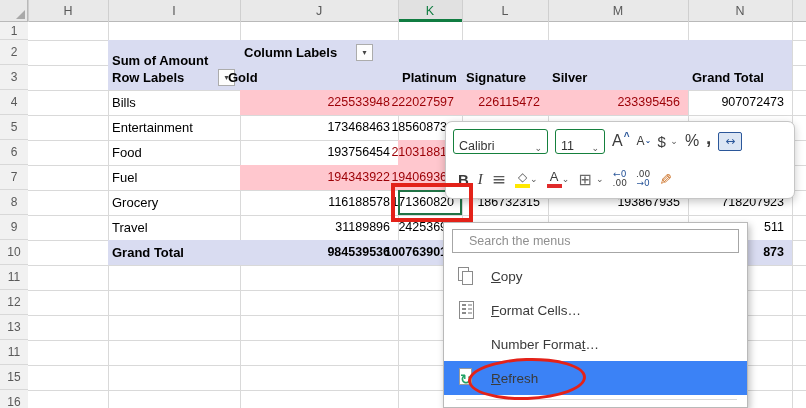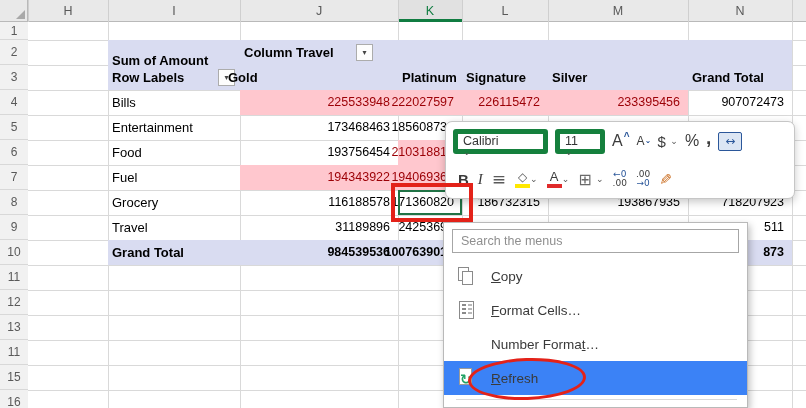--- a/index.html
+++ b/index.html
@@ -22,22 +22,22 @@
        border-style:solid;border-width:0 0 9px 9px;border-color:transparent transparent #A9A9A9 transparent;}
   .dropdown-btn{position:absolute;width:17px;height:17px;box-sizing:border-box;border:1px solid #ACACAC;
        background:#FDFDFD;color:#444;font-size:8px;display:flex;align-items:center;justify-content:center;}
 
   
   .mini-toolbar{left:445px;top:121px;width:350px;height:78px;background:#FFFFFF;
        border:1px solid #C6C6C6;border-radius:7px;box-shadow:0 3px 8px rgba(0,0,0,.22);
        box-sizing:border-box;z-index:20;}
   .tb-row{display:flex;align-items:center;height:38px;padding:0 7px;gap:7px;}
   .tb-row.r2{height:38px;border-top:none;gap:9px;padding-left:12px;}
-  .combo{display:flex;align-items:flex-start;justify-content:space-between;border:5px solid #15803d;
-       border-radius:3px;height:25px;padding:0 5px;font-size:12.5px;color:#333;box-sizing:border-box;flex-direction:column;}
+  .combo{display:flex;align-items:flex-end;justify-content:space-between;border:1px solid #15803d;
+       border-radius:3px;height:25px;padding:0 5px;font-size:12.5px;color:#333;box-sizing:border-box;}
   .combo.font{width:95px;} .combo.size{width:50px;}
   .chev{font-size:9px;color:#555;line-height:1;}
   .btn{position:relative;display:flex;align-items:center;justify-content:center;color:#3C3C3C;cursor:default;}
   .blue{color:#2B579A;}
   .gf-big{font-size:16px;} .gf-small{font-size:12px;}
   .cu{font-size:10px;font-weight:700;margin-left:1px;margin-top:-10px;}
   .cd{font-size:10px;font-weight:700;margin-left:1px;margin-bottom:-10px;}
   .dollar{font-size:15px;} .pct{font-size:16px;} .comma{font-size:19px;font-weight:700;margin-top:-6px;}
   .autofit{width:22px;height:17px;border:1px solid #2B579A;background:#DCE6F4;border-radius:2px;
        display:flex;align-items:center;justify-content:center;font-size:12px;color:#2B579A;}
@@ -49,21 +49,21 @@
   .stackbar .letterA{font-size:13px;font-weight:400;color:#3C3C3C;}
   .bar{width:15px;height:4px;margin-top:1px;}
   .b-borders{font-size:16px;color:#6A6A6A;}
   .dec2{display:flex;flex-direction:column;align-items:center;line-height:9px;font-size:9px;color:#3C3C3C;}
   .brush{font-size:15px;color:#C96A1B;transform:rotate(90deg);}
 
   
   .context-menu{left:443px;top:222px;width:305px;height:186px;background:#fff;
        border:1px solid #B9B9B9;box-shadow:2px 3px 7px rgba(0,0,0,.25);box-sizing:border-box;z-index:30;}
   .menu-search{position:absolute;left:8px;top:6px;width:287px;height:24px;box-sizing:border-box;
-       border:1px solid #A6A6A6;font-size:12.5px;color:#a16207;padding:0 8px;outline:none;
+       border:1px solid #A6A6A6;font-size:12.5px;color:#a16207;padding:0 16px;outline:none;
        font-family:"Liberation Sans",sans-serif;}
   .menu-search::placeholder{color:#8F8F8F;}
   #menu-items{position:absolute;left:0;top:36px;width:100%;}
   .menu-item{height:34px;display:flex;align-items:center;padding-left:13px;}
   .menu-item.hl{background:#3b82f6;}
   .mi{width:22px;margin-right:12px;position:relative;display:inline-block;height:20px;}
   .mi-label{font-size:13.5px;color:#3A3A3A;}
   .ul{text-decoration:underline;}
   .mi-copy::before{content:"";position:absolute;left:1px;top:1px;width:9px;height:12px;
        border:1px solid #8A8A8A;background:#fff;}
@@ -154,21 +154,21 @@
       <div style="position: absolute; left: 240px; top: 90px; width: 158px; height: 25px; background: rgb(255, 199, 206);"></div>
       <div style="position: absolute; left: 398px; top: 90px; width: 64px; height: 25px; background: rgb(255, 199, 206);"></div>
       <div style="position: absolute; left: 462px; top: 90px; width: 86px; height: 25px; background: rgb(255, 199, 206);"></div>
       <div style="position: absolute; left: 548px; top: 90px; width: 140px; height: 25px; background: rgb(255, 199, 206);"></div>
       <div style="position: absolute; left: 398px; top: 140px; width: 64px; height: 25px; background: rgb(255, 199, 206);"></div>
       <div style="position: absolute; left: 240px; top: 165px; width: 158px; height: 25px; background: rgb(255, 199, 206);"></div>
       <div style="position: absolute; left: 398px; top: 165px; width: 64px; height: 25px; background: rgb(255, 199, 206);"></div>
       <div class="dropdown-btn" style="position: absolute; left: 356px; top: 44px;">▾</div>
       <div class="dropdown-btn" style="position: absolute; left: 218px; top: 69px;">▾</div>
       <div class="cell label bold" style="position: absolute; top: 48px; height: 25px; line-height: 25px; left: 112px;">Sum of Amount</div>
-      <div class="cell label bold" style="position: absolute; top: 40px; height: 25px; line-height: 25px; left: 244px;">Column Travel</div>
+      <div class="cell label bold" style="position: absolute; top: 40px; height: 25px; line-height: 25px; left: 244px;">Column Labels</div>
       <div class="cell label bold" style="position: absolute; top: 65px; height: 25px; line-height: 25px; left: 112px;">Row Labels</div>
       <div class="cell label bold" style="position: absolute; top: 65px; height: 25px; line-height: 25px; left: 228px;">Gold</div>
       <div class="cell label bold" style="position: absolute; top: 65px; height: 25px; line-height: 25px; left: 402px;">Platinum</div>
       <div class="cell label bold" style="position: absolute; top: 65px; height: 25px; line-height: 25px; left: 466px;">Signature</div>
       <div class="cell label bold" style="position: absolute; top: 65px; height: 25px; line-height: 25px; left: 552px;">Silver</div>
       <div class="cell label bold" style="position: absolute; top: 65px; height: 25px; line-height: 25px; left: 692px;">Grand Total</div>
       <div class="cell label" style="position: absolute; top: 90px; height: 25px; line-height: 25px; left: 112px;">Bills</div>
       <div class="cell num pink" style="position: absolute; top: 90px; height: 25px; line-height: 25px; right: 416px;">225533948</div>
       <div class="cell num pink" style="position: absolute; top: 90px; height: 25px; line-height: 25px; right: 352px;">222027597</div>
       <div class="cell num pink" style="position: absolute; top: 90px; height: 25px; line-height: 25px; right: 266px;">226115472</div>

